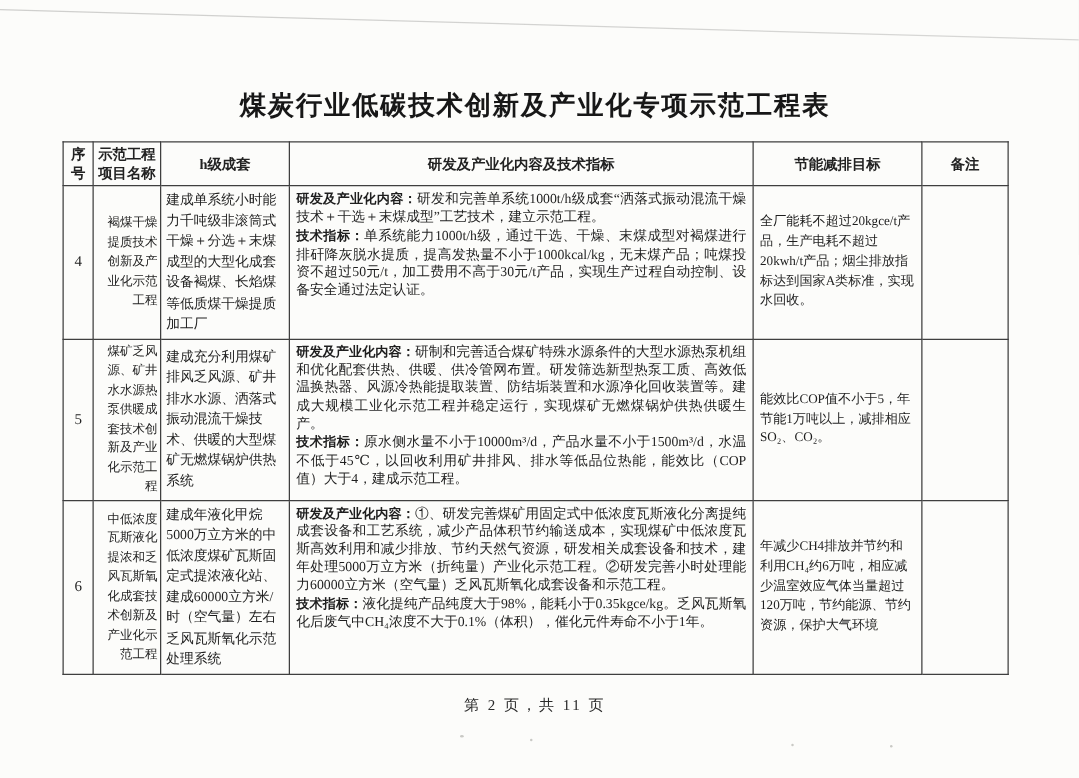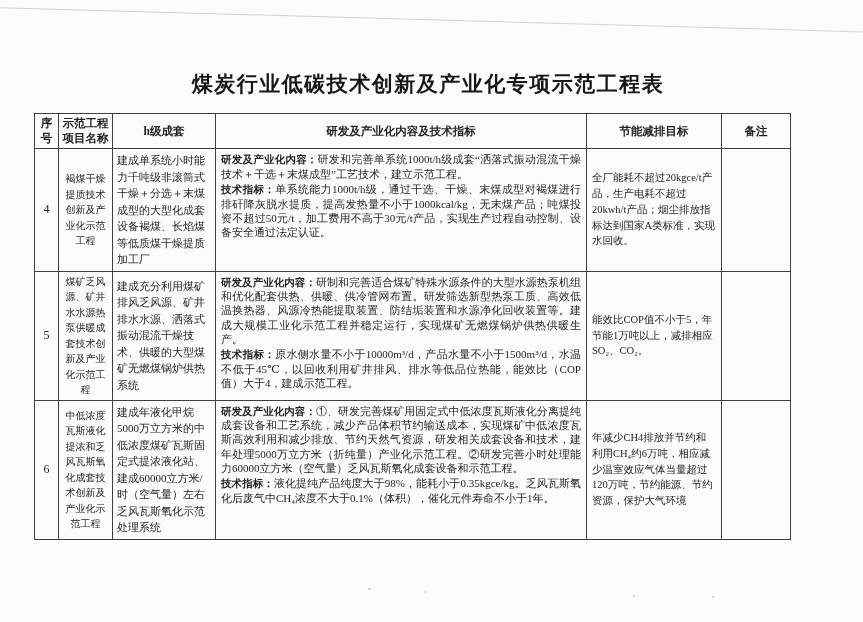--- a/index.html
+++ b/index.html
@@ -28,21 +28,21 @@
     position:absolute;
     left:50px;width:756px;top:70px;
     text-align:center;
     font-size:21px;
     font-weight:bold;
     letter-spacing:1.5px;
     color:#171717;
   }
   table.main{
     position:absolute;
-    left:34px;top:113px;
+    left:50px;top:113px;
     width:756px;
     table-layout:fixed;
     border-collapse:collapse;
     background:transparent;
   }
   table.main, table.main td, table.main th{
     border:1.4px solid #3f3f3f;
   }
   th{
     font-size:11.5px;
@@ -58,21 +58,21 @@
     color:#1e1e1e;
   }
   td.c-no{
     text-align:center;
     font-size:12px;
   }
   td.c-name{
     font-size:10px;
     line-height:1.55;
     padding:2px 2px;
-    text-align:center;
+    text-align:right;
   }
   td.c-goal{
     font-size:11px;
     line-height:1.5;
     padding:3px 4px;
     text-align:left;
   }
   td.c-content{
     vertical-align:top;
     font-size:11px;
@@ -164,14 +164,15 @@
         <td class="c-content">
           <p><b>研发及产业化内容：</b><span>①、研发完善煤矿用固定式中低浓度瓦斯液化分离提纯成套设备和工艺系统，减少产品体积节约输送成本，实现煤矿中低浓度瓦斯高效利用和减少排放、节约天然气资源，研发相关成套设备和技术，建年处理5000万立方米（折纯量）产业化示范工程。②研发完善小时处理能力60000立方米（空气量）乏风瓦斯氧化成套设备和示范工程。</span></p>
           <p><b>技术指标：</b><span>液化提纯产品纯度大于98%，能耗小于0.35kgce/kg。乏风瓦斯氧化后废气中CH₄浓度不大于0.1%（体积），催化元件寿命不小于1年。</span></p>
         </td>
         <td class="c-saving">年减少CH4排放并节约和利用CH₄约6万吨，相应减少温室效应气体当量超过120万吨，节约能源、节约资源，保护大气环境</td>
         <td class="c-remark"></td>
       </tr>
     </tbody>
   </table>
 
+  <div class="footer">第 2 页，共 11 页</div>
 
 </div>
 
 </body></html>

